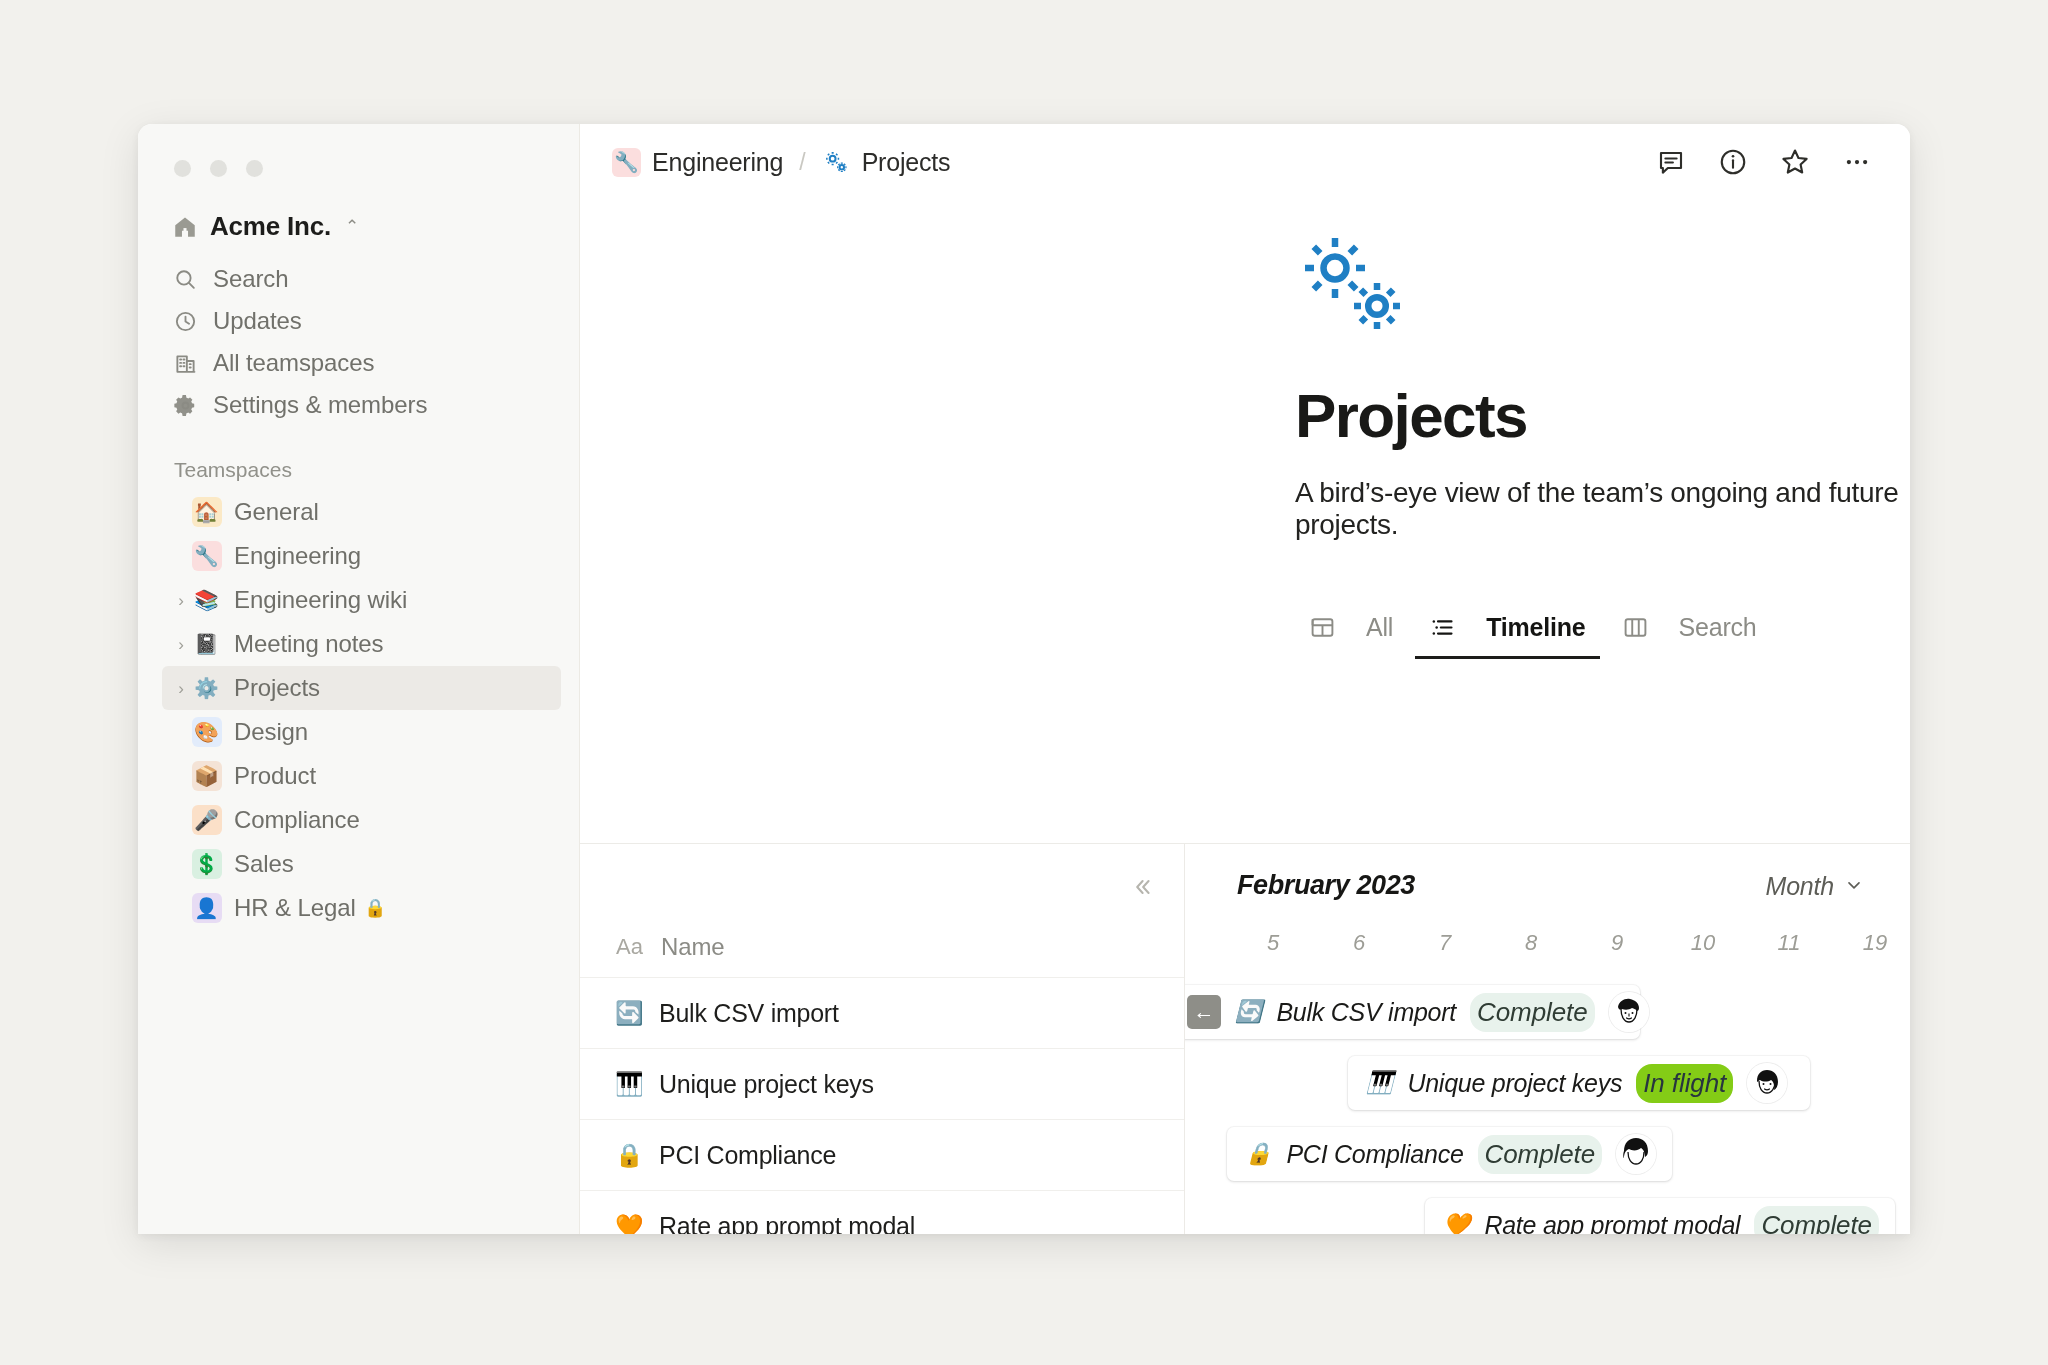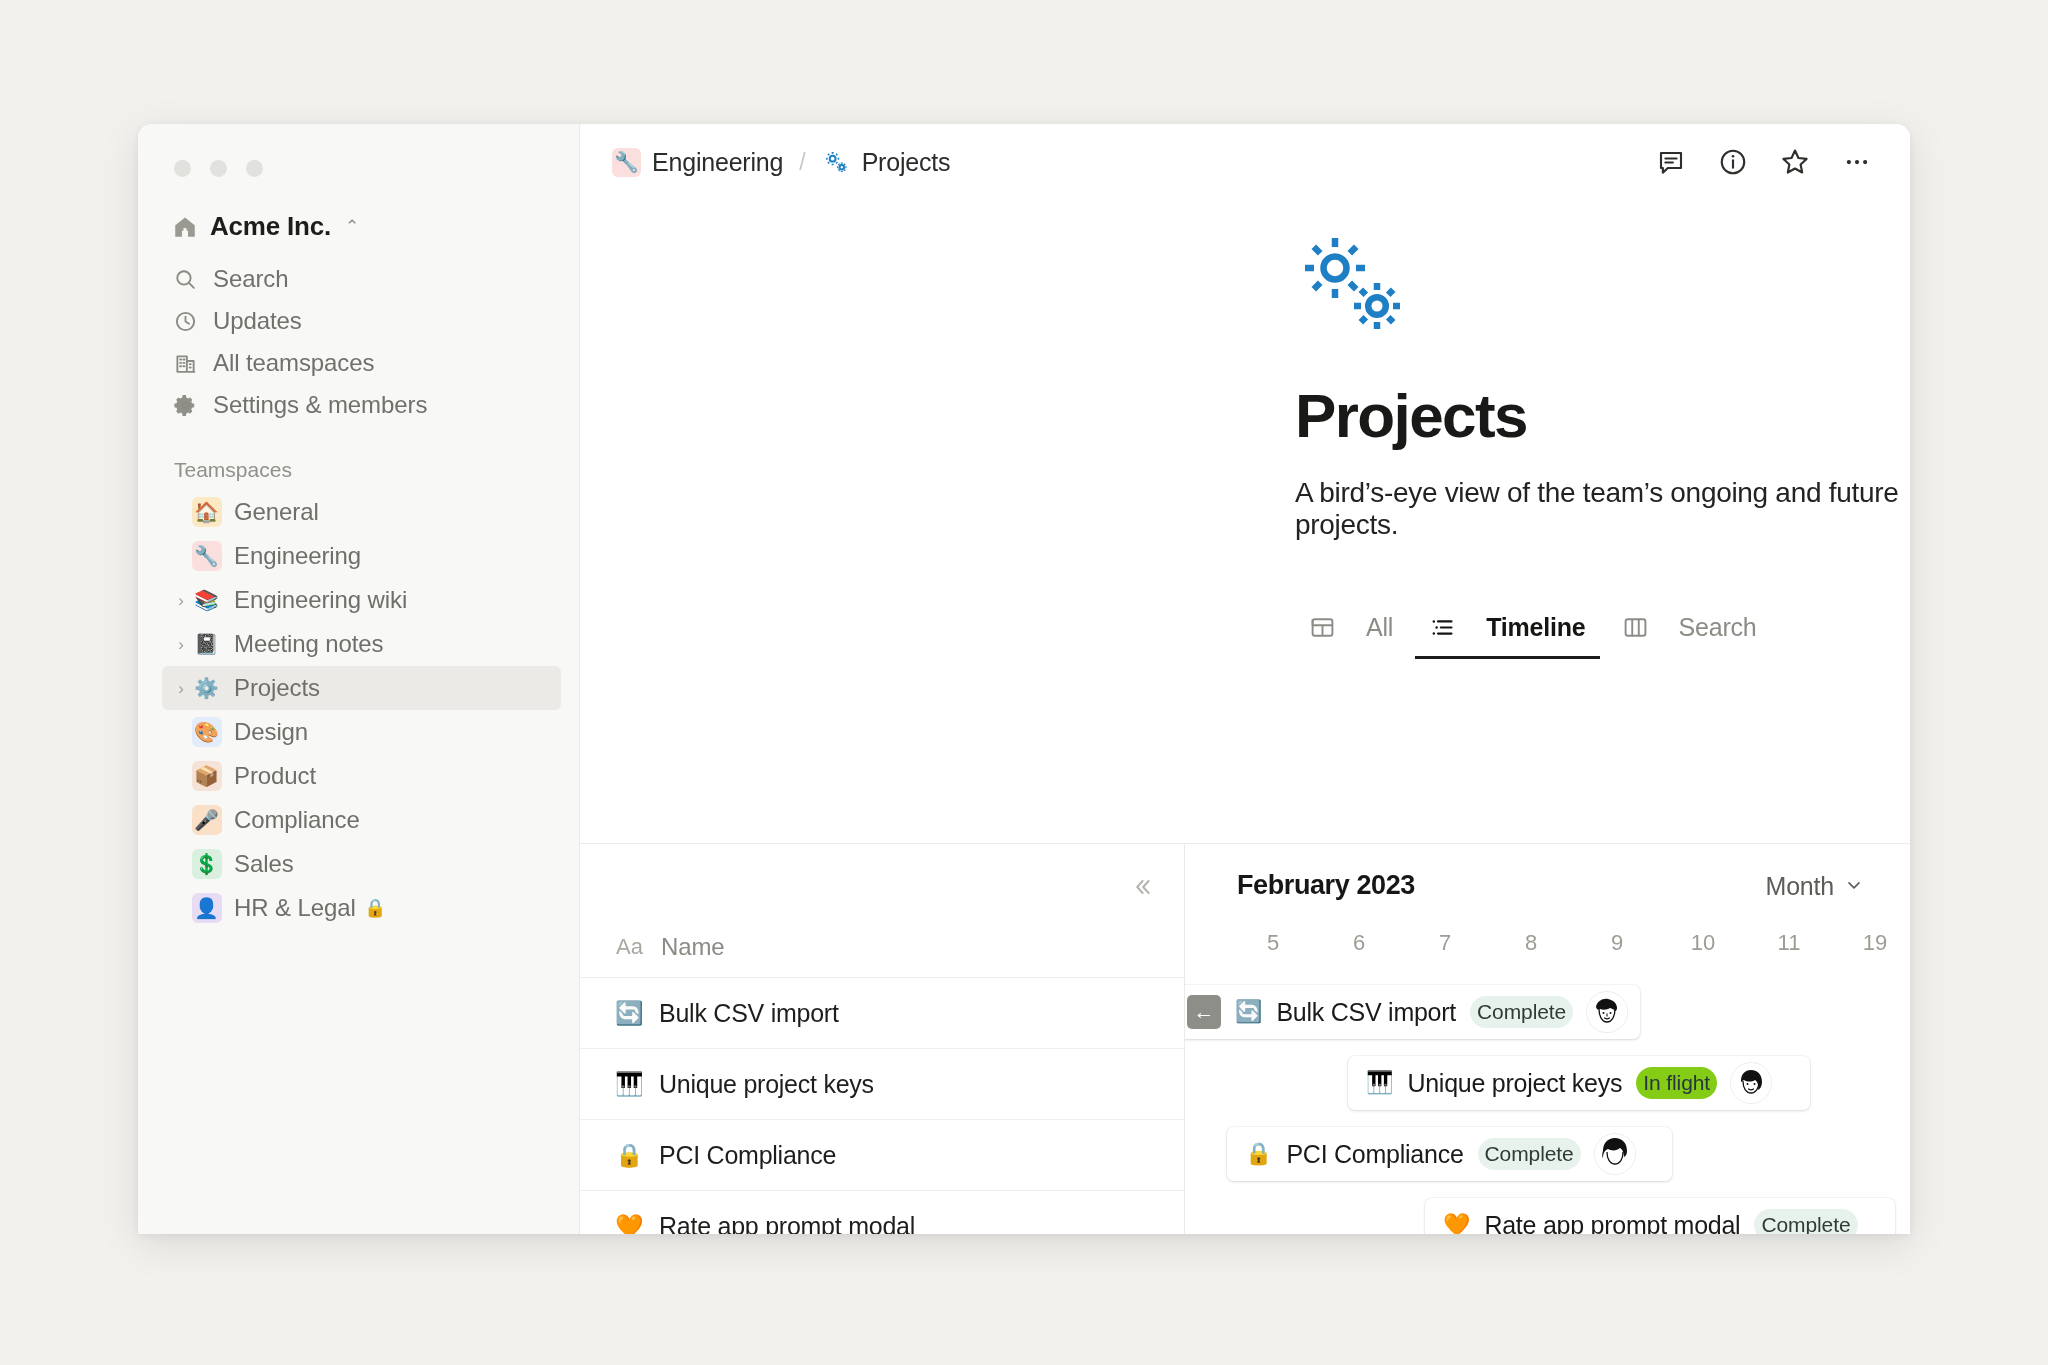--- a/index.html
+++ b/index.html
@@ -174,21 +174,21 @@
   .row-name {
     height: 71px;
     display: flex; align-items: center; gap: 16px;
     padding-left: 36px;
     border-top: 1px solid #f0efec;
     cursor: pointer;
   }
   .row-emoji { font-size: 23px; line-height: 1; width: 27px; display:flex; align-items:center; justify-content:center;}
   .row-label { font-size: 25px; color: #1e1e1c; letter-spacing: -.25px; }
 
-  #tl-right { flex: 1 1 auto; position: relative; overflow: hidden; }
+  #tl-right { flex: 1 1 auto; position: relative; overflow: hidden; font-style: italic; }
   #tl-right-head { height: 133px; position: relative; }
   .month-label {
     position: absolute; left: 52px; top: 26px;
     font-size: 27px; font-weight: 700; color: #171715; letter-spacing: -.4px;
   }
   .scale-select {
     position: absolute; right: 46px; top: 28px;
     display: flex; align-items: center; gap: 10px;
     font-size: 25px; color: #5d5d57; cursor: pointer; letter-spacing: -.2px;
   }
@@ -217,21 +217,21 @@
   .bar-arrow {
     width: 34px; height: 34px; flex: 0 0 34px;
     background: #8e8e88; color: #fff;
     border-radius: 5px;
     display: flex; align-items: center; justify-content: center;
     font-size: 21px; margin-left: -6px;
   }
   .bar-emoji { font-size: 22px; line-height: 1; }
   .bar-title { font-size: 25px; color: #1a1a18; letter-spacing: -.25px; }
   .badge {
-    font-size: 21px; padding: 4px 7px; border-radius: 16px;
+    font-size: 26px; padding: 4px 7px; border-radius: 16px;
     letter-spacing: -.1px;
   }
   .badge.complete { background: #e8f2ec; color: #2f3c34; }
   .badge.inflight { background: #84cc16; color: #27353f; }
   .avatar {
     width: 40px; height: 40px; border-radius: 50%;
     background: #fff; flex: 0 0 40px;
     box-shadow: 0 0 0 1px rgba(0,0,0,.07);
     overflow: hidden;
   }

